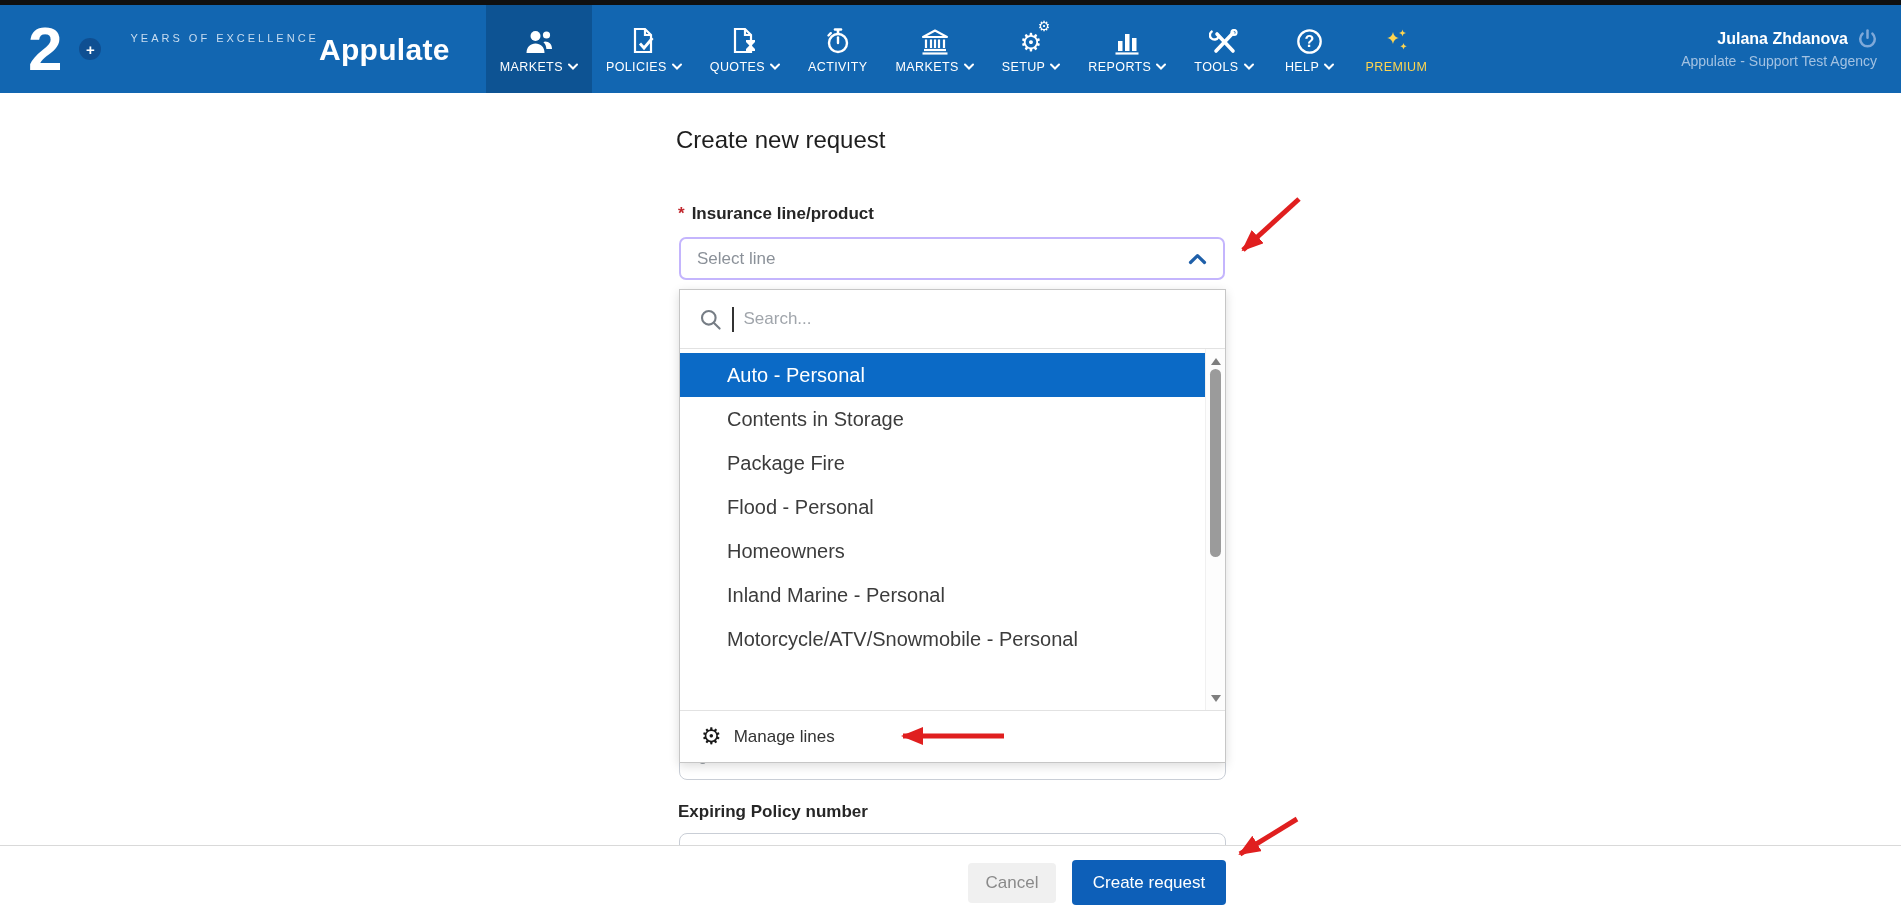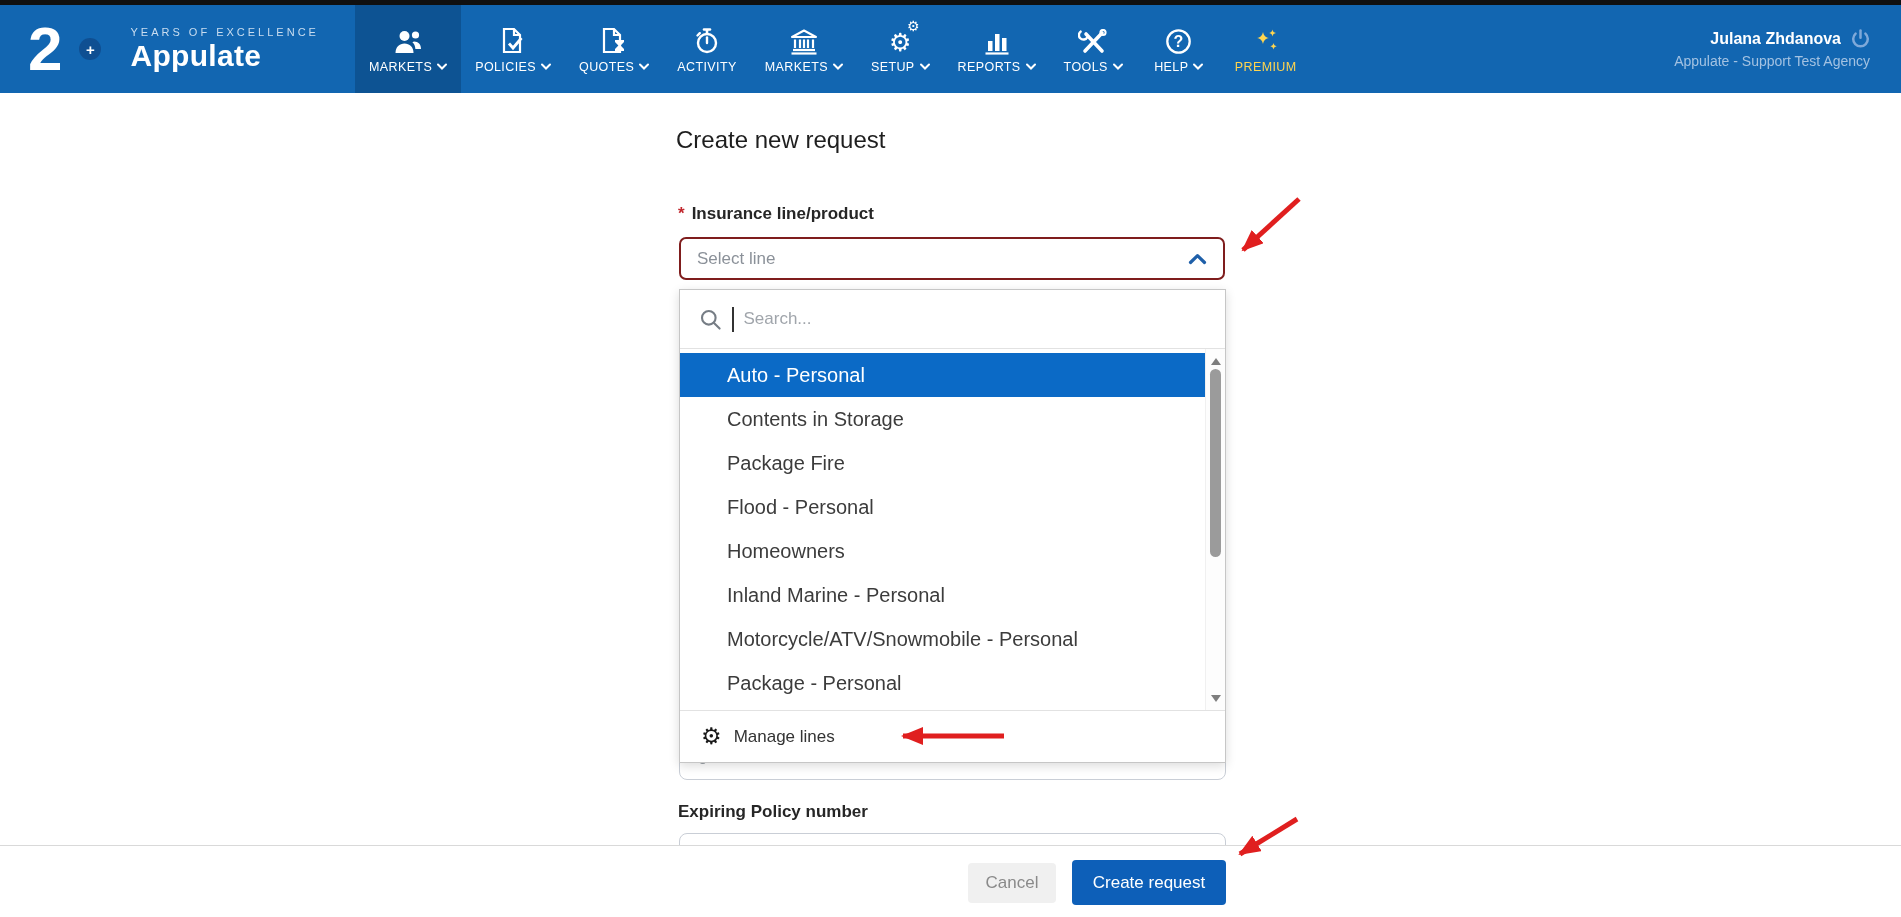--- a/index.html
+++ b/index.html
@@ -8,44 +8,44 @@
 
   
   .top-edge { position:absolute; top:0; left:0; width:100%; height:5px; background:#101010; }
   .topbar { position:absolute; top:5px; left:0; width:100%; height:88px; background:#1266b1; display:flex; align-items:stretch; }
   .logo { display:flex; align-items:center; padding-left:28px; gap:8px; }
   .logo-2 { font-size:62px; font-weight:700; color:#fff; line-height:1; letter-spacing:-2px; }
   .logo-wheel { width:52px; height:52px; border-radius:50%; margin-left:-4px; position:relative;
     background:conic-gradient(from 15deg,#bcd6ec 0 45deg,#6ea5d4 45deg 95deg,#dceafims 0,#d9e8f5 95deg 140deg,#8fbbe0 140deg 200deg,#c4dbee 200deg 245deg,#5f9bce 245deg 300deg,#a5c8e6 300deg 360deg); }
   .logo-wheel::before { content:""; position:absolute; left:15px; top:15px; width:22px; height:22px; border-radius:50%; background:#0f4f92; }
   .logo-wheel-core { position:absolute; left:0; top:0; width:52px; height:52px; display:flex; align-items:center; justify-content:center; color:#fff; font-size:15px; font-weight:700; z-index:2; }
-  .logo-text { display:flex; flex-direction:column; margin-left:6px; }
+  .logo-text { display:flex; margin-left:6px; }
   .logo-tag { font-size:11px; letter-spacing:3px; color:#c9ddf0; }
   .logo-brand { font-size:30px; font-weight:700; color:#fff; margin-top:1px; letter-spacing:.3px; }
 
   .nav { display:flex; margin-left:36px; }
   .nav-item { display:flex; flex-direction:column; align-items:center; justify-content:center; gap:5px;
     padding:0 14px; min-width:84px; color:#fff; cursor:pointer; }
   .nav-item.active { background:#0d5393; }
   .nav-ico { height:30px; display:flex; align-items:flex-end; justify-content:center; }
   .nav-lab { display:flex; align-items:center; gap:5px; font-size:12.5px; letter-spacing:.4px; }
   .nav-item.premium .nav-lab { color:#ffd54f; }
 
-  .userbox { margin-left:auto; padding-right:31px; display:flex; flex-direction:column; justify-content:center; align-items:flex-end; gap:5px; }
+  .userbox { margin-left:auto; padding-right:24px; display:flex; flex-direction:column; justify-content:center; align-items:flex-end; gap:5px; }
   .user-name-row { display:flex; align-items:center; gap:10px; }
   .user-name { font-size:16px; font-weight:700; color:#fff; }
   .user-agency { font-size:14px; color:#a3c2e2; }
 
   
   .page-title { position:absolute; left:676px; top:126px; font-size:24px; color:#1e1e1e; font-weight:400; }
   .field-label { position:absolute; left:678px; top:204px; font-size:17px; font-weight:700; color:#262626; }
   .req-mark { color:#c1272d; margin-right:7px; font-weight:700; }
 
   .select-box { position:absolute; left:679px; top:237px; width:546px; height:43px; background:#fff;
-    border:2px solid #7f1d1d; border-radius:7px; display:flex; align-items:center; padding:0 16px; cursor:pointer; }
+    border:2px solid #c4b5fd; border-radius:7px; display:flex; align-items:center; padding:0 16px; cursor:pointer; }
   .select-placeholder { font-size:17px; color:#8b9199; }
   .select-caret { margin-left:auto; display:flex; }
 
   .dropdown { position:absolute; left:679px; top:289px; width:547px; height:474px; background:#fff;
     border:1px solid #c6c6c6; border-radius:0; box-shadow:0 3px 10px rgba(0,0,0,.14); z-index:5; overflow:hidden; }
   .search-row { height:59px; display:flex; align-items:center; padding:0 19px; border-bottom:1px solid #e2e2e2; gap:10px; }
   .text-caret { width:1.5px; height:25px; background:#333; }
   .search-input { border:none; outline:none; flex:1; font-size:17px; color:#333; font-family:"Liberation Sans",sans-serif; }
   .search-input::placeholder { color:#a0a5ab; }
   .list-wrap { position:relative; height:361px; }
@@ -285,21 +285,20 @@
 
     <div class="list-wrap">
       <div class="list">
         <div class="list-item selected">Auto - Personal</div>
         <div class="list-item">Contents in Storage</div>
         <div class="list-item">Package Fire</div>
         <div class="list-item">Flood - Personal</div>
         <div class="list-item">Homeowners</div>
         <div class="list-item">Inland Marine - Personal</div>
         <div class="list-item">Motorcycle/ATV/Snowmobile - Personal</div>
-        <div class="list-item">Package - Personal</div>
       </div>
       <div class="sbar">
         <span class="sb-up">
             <span class="tri-up"></span>
           </span>
         <span class="sb-thumb"></span>
         <span class="sb-down">
             <span class="tri-down"></span>
           </span>
       </div>

